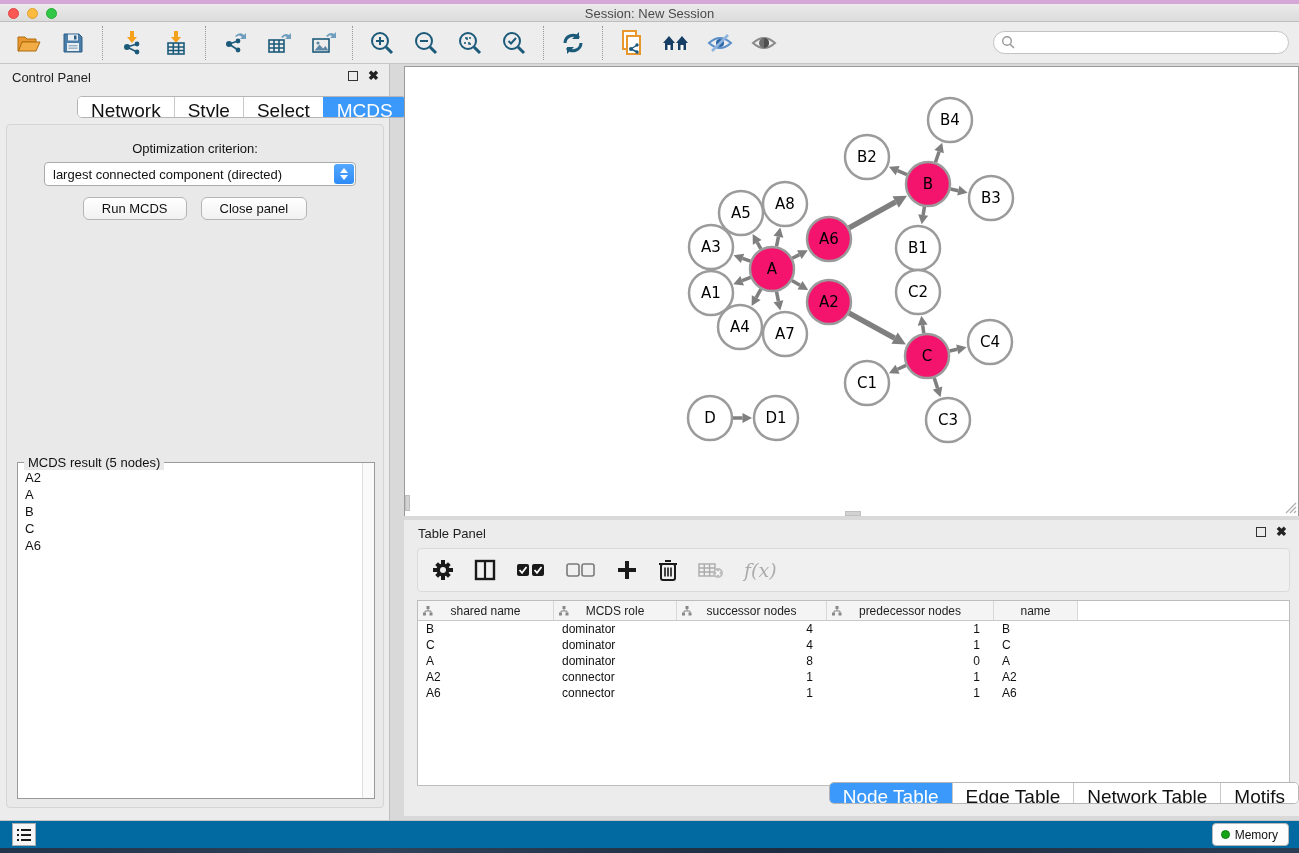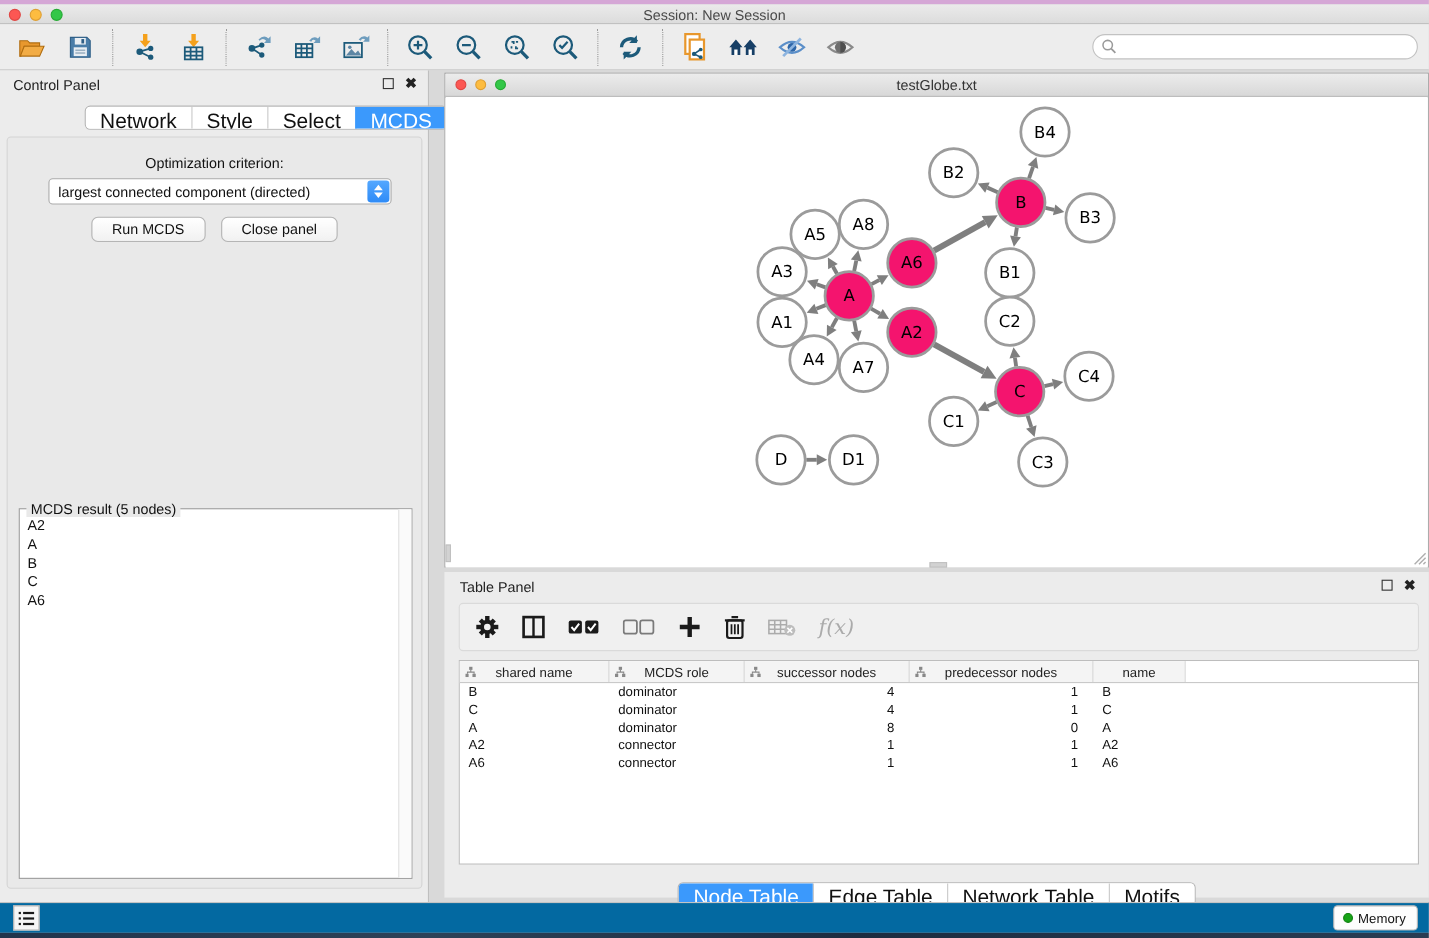--- a/index.html
+++ b/index.html
@@ -105,21 +105,21 @@
     background:#fff; border:1px solid #BDBDBD; }
   .nt-header { display:flex; height:20px; background:#F4F4F4; border-bottom:1px solid #C9C9C9; }
   .nt-hcell { position:relative; border-right:1px solid #D8D8D8; display:flex;
     align-items:center; justify-content:center; font-size:12px; color:#222; }
   .nt-hcell.filler { flex:1; background:#fff; border-right:none; }
   .nt-hicon { position:absolute; left:5px; top:5px; }
   .nt-row { display:flex; height:16px; font-size:12px; color:#111; }
   .nt-cell { padding:1px 8px; white-space:nowrap; overflow:hidden; }
   .nt-cell.num { text-align:right; padding-right:14px; }
 
-  .table-tabs-wrap { position:absolute; left:0; right:0; top:282px; display:flex; justify-content:center; }
+  .table-tabs-wrap { position:absolute; left:0; right:0; top:262px; display:flex; justify-content:flex-end; }
 
   
   .statusbar { position:absolute; left:0; top:820px; width:1299px; height:28px;
     background:#0369a1; border-top:1px solid #C4C4C4; }
   .list-btn { position:absolute; left:12px; top:2px; width:24px; height:23px; background:#F6F6F6;
     border:1px solid #ADADAD; display:flex; align-items:center; justify-content:center; cursor:default; }
   .memory-btn { position:absolute; right:10px; top:2px; height:23px; padding:0 10px 0 8px;
     background:#FDFDFD; border:1px solid #B8B8B8; border-radius:4px;
     display:flex; align-items:center; gap:5px; font-size:12px; color:#111; cursor:default; }
   .mem-dot { width:9px; height:9px; border-radius:50%; background:#17A317; border:1px solid #0E7F0E; }
@@ -330,28 +330,20 @@
             <div class="result-item">B</div>
             <div class="result-item">C</div>
             <div class="result-item">A6</div>
           </div>
         <div class="result-scroll"></div>
       </div>
     </div>
   </div>
 
   <div class="network-window">
-    <div class="net-titlebar">
-      <div class="lights">
-        <div class="light red"></div>
-        <div class="light yellow"></div>
-        <div class="light green"></div>
-      </div>
-      <div class="net-title">testGlobe.txt</div>
-    </div>
     <div class="net-canvas">
       <svg id="graph-svg" width="893" height="427">
           <line x1="345.59698311096014" y1="188.42085910388454" x2="337.1739593818624" y2="191.73483565303775" stroke="#7F7F7F" stroke-width="3.5"></line>
           <polygon points="328.3335828407372,195.21301658725093 335.3433378375397,187.08200589455083 339.0045809261851,196.38766541152467" fill="#7F7F7F"></polygon>
           <line x1="345.3641146728813" y1="172.196893816449" x2="337.5131373242815" y2="169.36539378908515" stroke="#7F7F7F" stroke-width="3.5"></line>
           <polygon points="328.5765759935151,166.14237166979234 339.2094647554882,164.66194045710284 335.8168098930748,174.06884712106745" fill="#7F7F7F"></polygon>
           <line x1="355.8892211130393" y1="200.13828673261628" x2="351.1830909875297" y2="208.6681475851024" stroke="#7F7F7F" stroke-width="3.5"></line>
           <polygon points="346.593856229872,216.98613558335694 346.8052025673957,206.25276087054573 355.56097940766364,211.08353429965905" fill="#7F7F7F"></polygon>
           <line x1="355.86073469061347" y1="159.87745621530175" x2="352.224582081063" y2="153.308922469017" stroke="#7F7F7F" stroke-width="3.5"></line>
           <polygon points="347.6235811924033,144.9974369927286 356.59904812121476,150.88734305393297 347.8501160409112,155.73050188410105" fill="#7F7F7F"></polygon>

